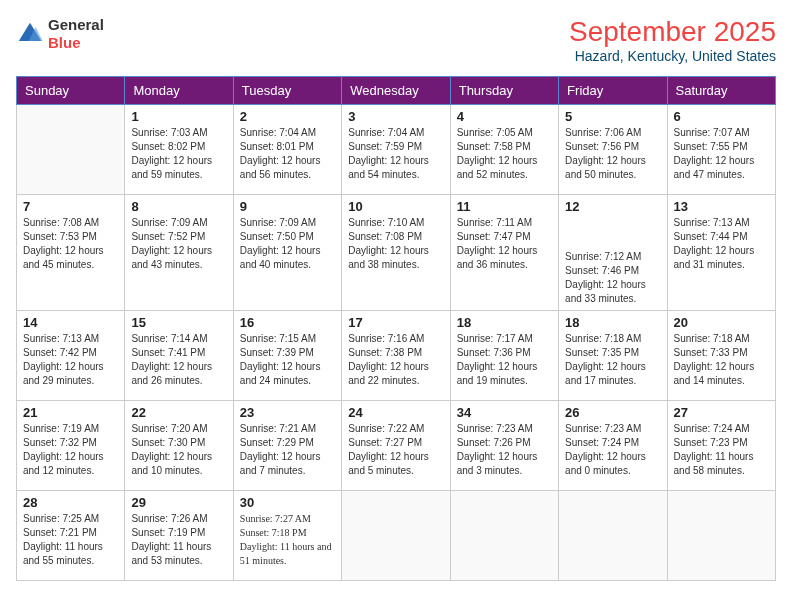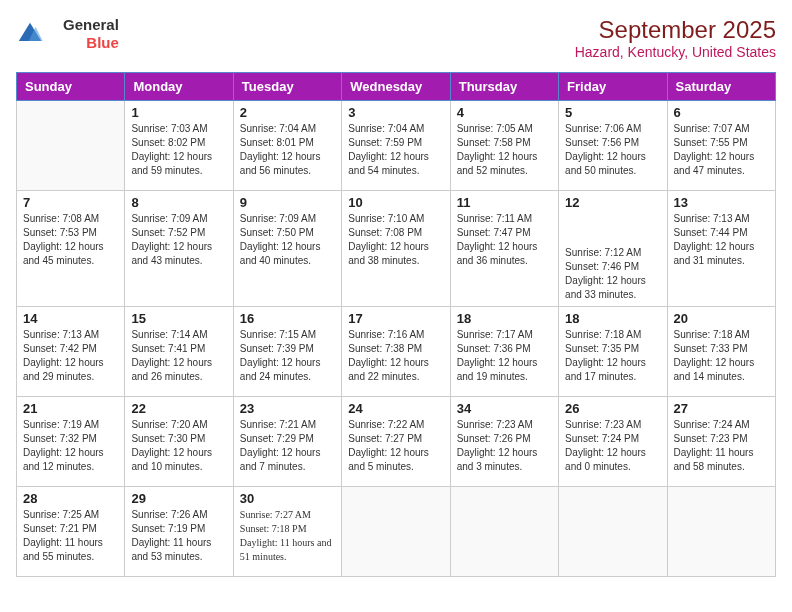--- a/index.html
+++ b/index.html
@@ -12,56 +12,55 @@
     }
     .header-area {
       display: flex;
       justify-content: space-between;
       align-items: flex-start;
       margin-bottom: 12px;
     }
     .logo {
       display: flex;
       align-items: center;
-      gap: 19px;
-      text-align: right;
+      gap: 4px;
     }
     .logo-text {
       font-size: 15px;
       font-weight: bold;
       line-height: 1.2;
     }
     .logo-text .general { color: #333; }
     .logo-text .blue { color: #ef4444; }
     .logo-icon {
       width: 28px;
       height: 28px;
     }
     .title-area {
       text-align: right;
     }
     .month-title {
-      font-size: 24px;
+      font-size: 28px;
       font-weight: 400;
-      color: #7f1d1d;
+      color: #ef4444;
     }
     .location {
       font-size: 14px;
-      color: #be185d;
+      color: #0c4a6e;
     }
     .calendar {
       width: 100%;
       border-collapse: collapse;
       border: 1px solid #ccc;
     }
     .calendar th {
-      background: #a21caf;
+      background: #701a75;
       color: #fff;
       font-size: 13px;
-      font-weight: bold;
+      font-weight: normal;
       padding: 6px 8px;
       text-align: left;
       border: 1px solid #5588cc;
     }
     .calendar td {
       vertical-align: top;
       border: 1px solid #ccc;
       padding: 4px 6px;
       width: 108px;
       min-height: 80px;

